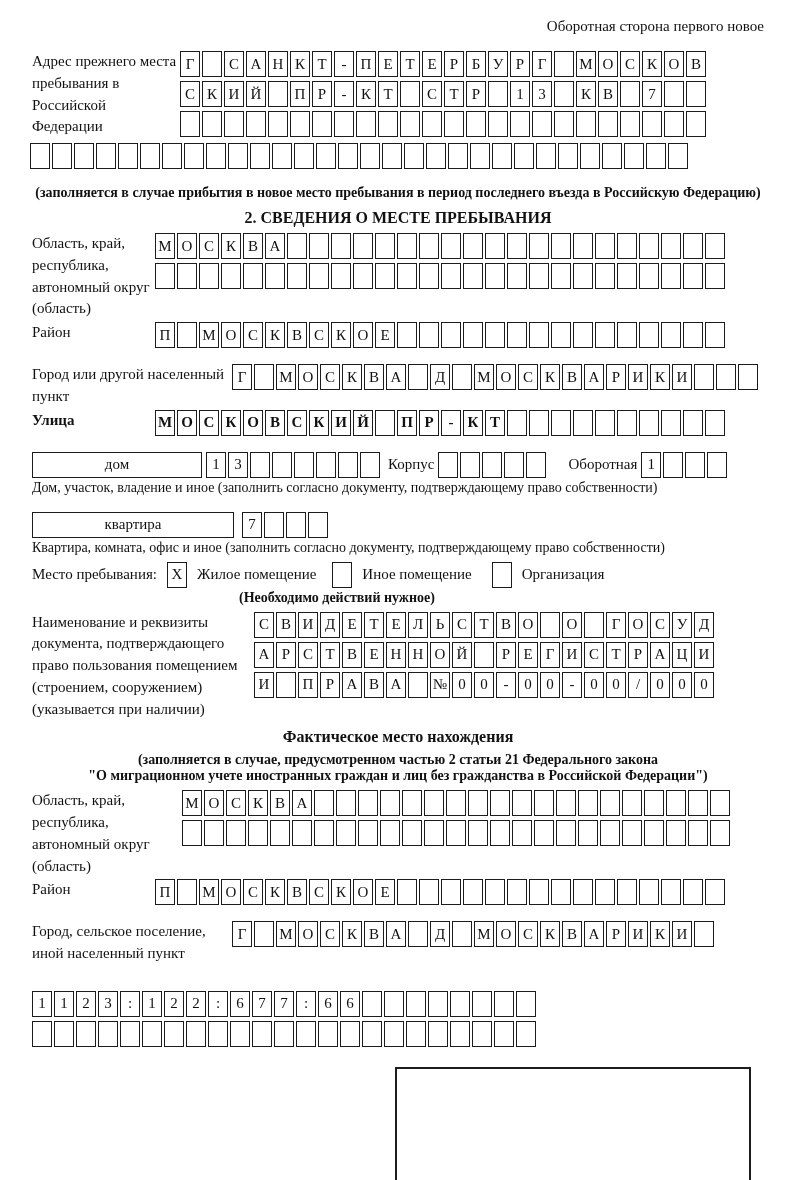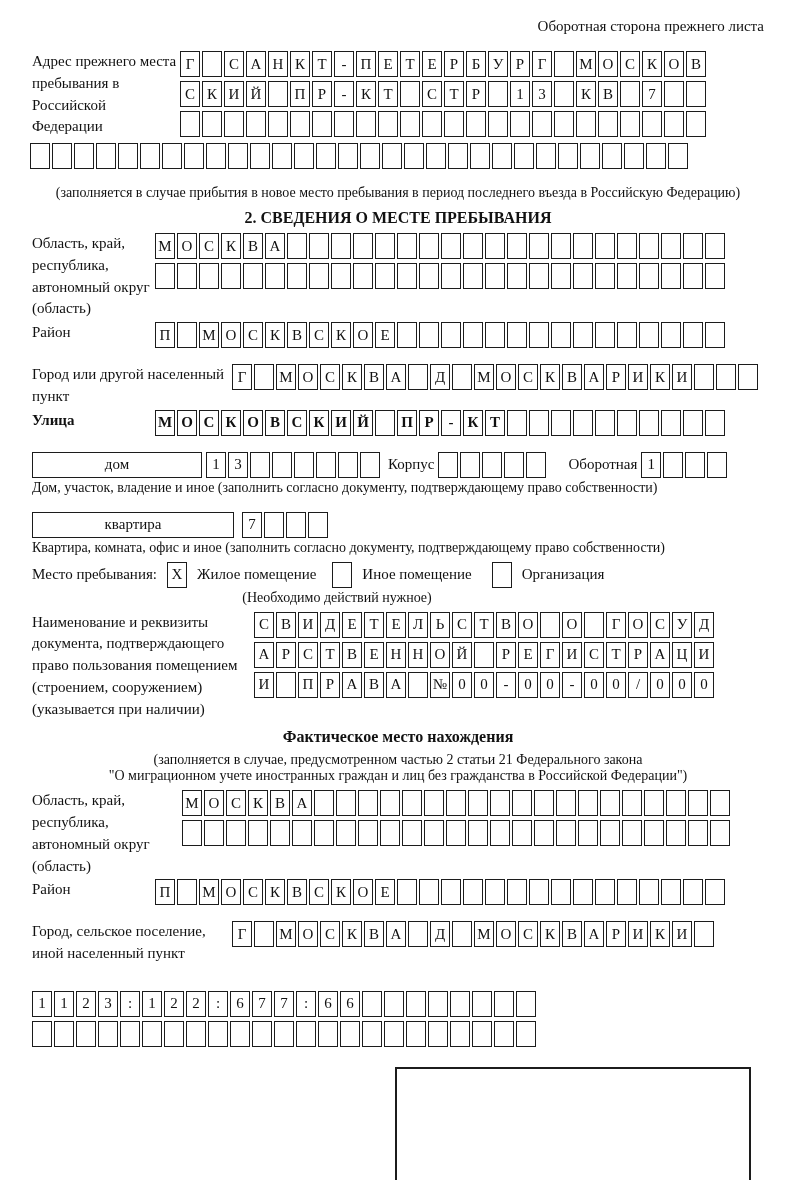--- a/index.html
+++ b/index.html
@@ -19,21 +19,21 @@
   .cellcol > .cells { margin-bottom:4px; }
   .cells { display:flex; gap:2px; }
   .cell {
     width:18px; height:24px;
     border:1.5px solid #1c1c1c;
     display:flex; align-items:center; justify-content:center;
     font-size:15px; font-family:"Liberation Serif","DejaVu Serif",serif;
     background:#fff;
   }
   .caption { font-size:14px; }
-  .caption.center { text-align:center; }
+  .caption.center { text-align:center;font-weight:bold; }
   .sec-title { text-align:center; font-weight:bold; font-size:16px; margin:8px 0 6px 0;font-family:Liberation Serif, serif; }
 
   .bigbox {
     border:1.5px solid #1c1c1c; height:24px;
     display:flex; align-items:center; justify-content:center;
     font-size:15px;
   }
   .gap4 { width:4px; } .gap8 { width:8px; } .gap22 { width:22px; }
 
   .mb2 { margin-bottom:2px; } .mb4 { margin-bottom:16px; } .mb6 { margin-bottom:6px; }
@@ -42,21 +42,21 @@
   .stamp-wrap { margin-left:363px; width:360px; }
   .stamp-box { width:352px; height:172px; border:2px solid #1c1c1c; margin-bottom:6px; }
   .stamp-caption { font-size:14px; text-align:center; line-height:1.5; width:380px; margin-left:-12px; }
 
   .inline-label { font-size:15px; }
   .opt { display:flex; align-items:center; gap:10px; }
 </style>
 </head>
 <body>
 
-<div class="hdr-note">Оборотная сторона прежнего листа</div>
+<div class="hdr-note">Оборотная сторона первого новое</div>
 
 <div class="frow mb2">
   <div class="flabel" style="width:148px;">Адрес прежнего места пребывания в Российской Федерации</div>
   <div class="cellcol">
     <div class="cells">
         <div class="cell">Г</div>
         <div class="cell"></div>
         <div class="cell">С</div>
         <div class="cell">А</div>
         <div class="cell">Н</div>

